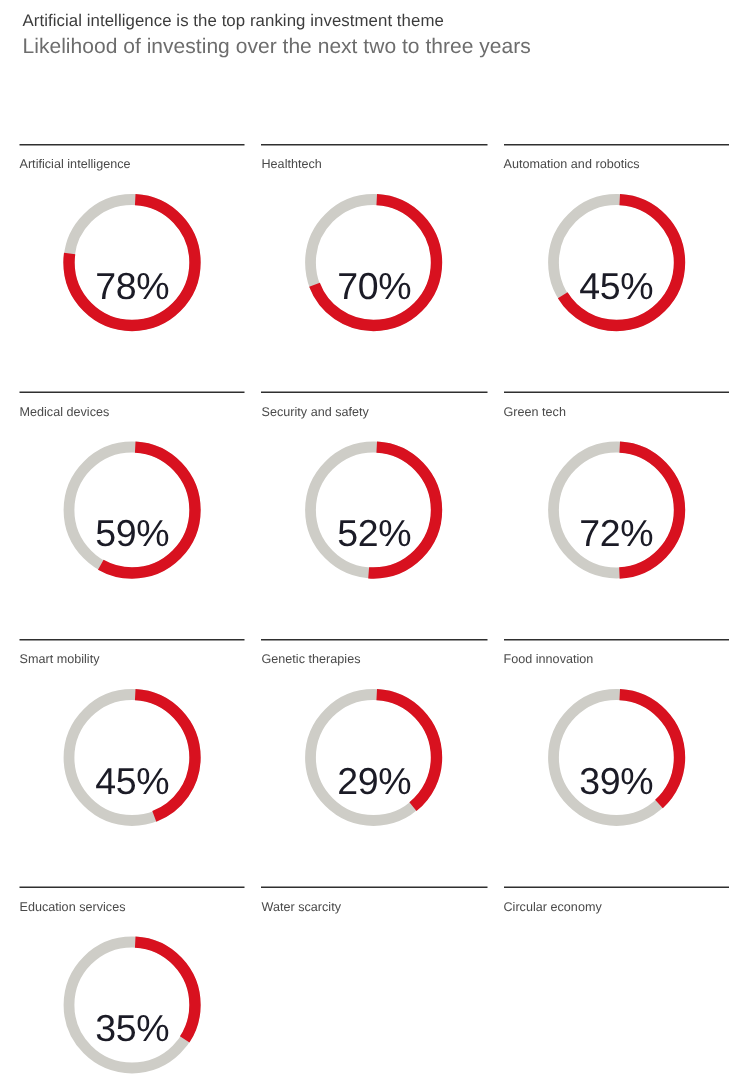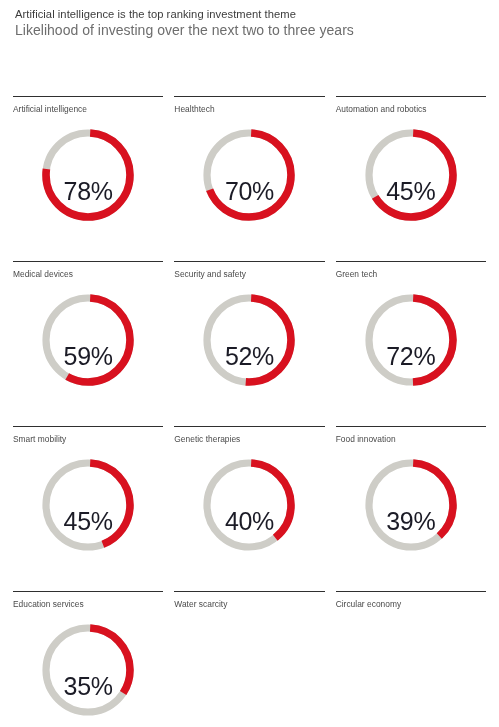--- a/index.html
+++ b/index.html
@@ -218,21 +218,21 @@
           </div>
         </div>
         <div class="cell">
           <div class="cell-rule"></div>
           <div class="cell-label">Genetic therapies</div>
           <div class="donut-wrap">
             <svg class="donut-svg" viewBox="0 0 100 100">
               <circle class="donut-track" cx="50" cy="50" r="42"></circle>
               <circle class="donut-value" cx="50" cy="50" r="42" stroke-dasharray="101.15751316061704 162.7362697409256" stroke-dashoffset="-2.2"></circle>
             </svg>
-            <div class="donut-center">40%</div>
+            <div class="donut-center">29%</div>
           </div>
         </div>
         <div class="cell">
           <div class="cell-rule"></div>
           <div class="cell-label">Food innovation</div>
           <div class="donut-wrap">
             <svg class="donut-svg" viewBox="0 0 100 100">
               <circle class="donut-track" cx="50" cy="50" r="42"></circle>
               <circle class="donut-value" cx="50" cy="50" r="42" stroke-dasharray="98.51857533160162 165.375207569941" stroke-dashoffset="-2.2"></circle>
             </svg>

